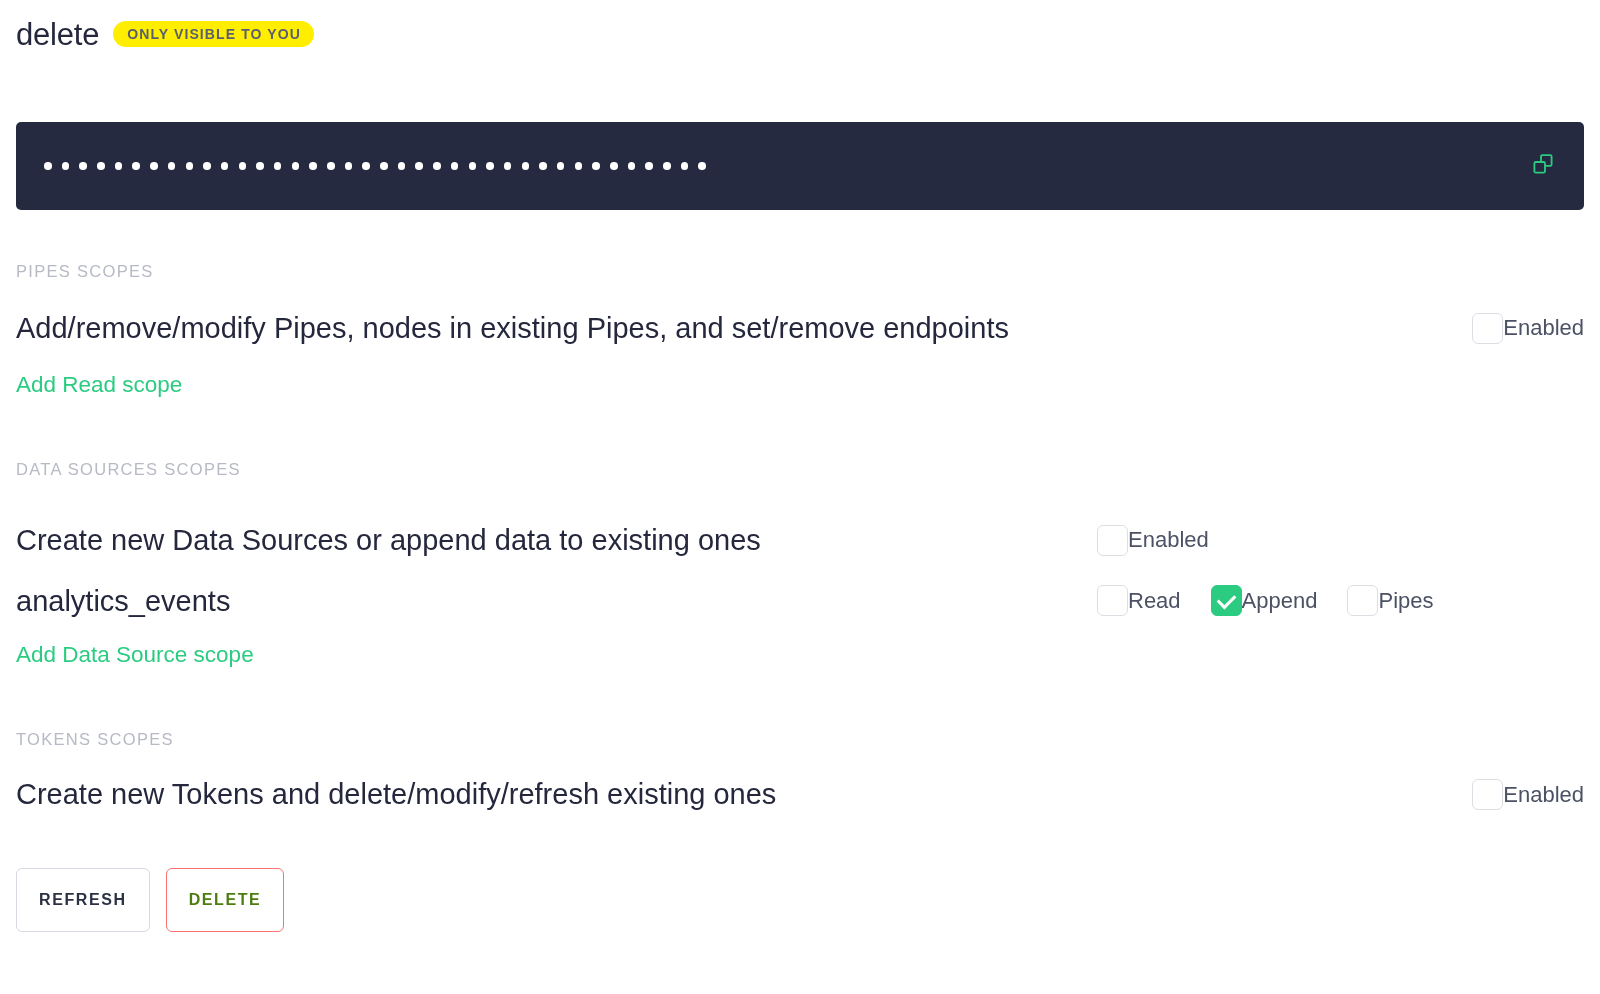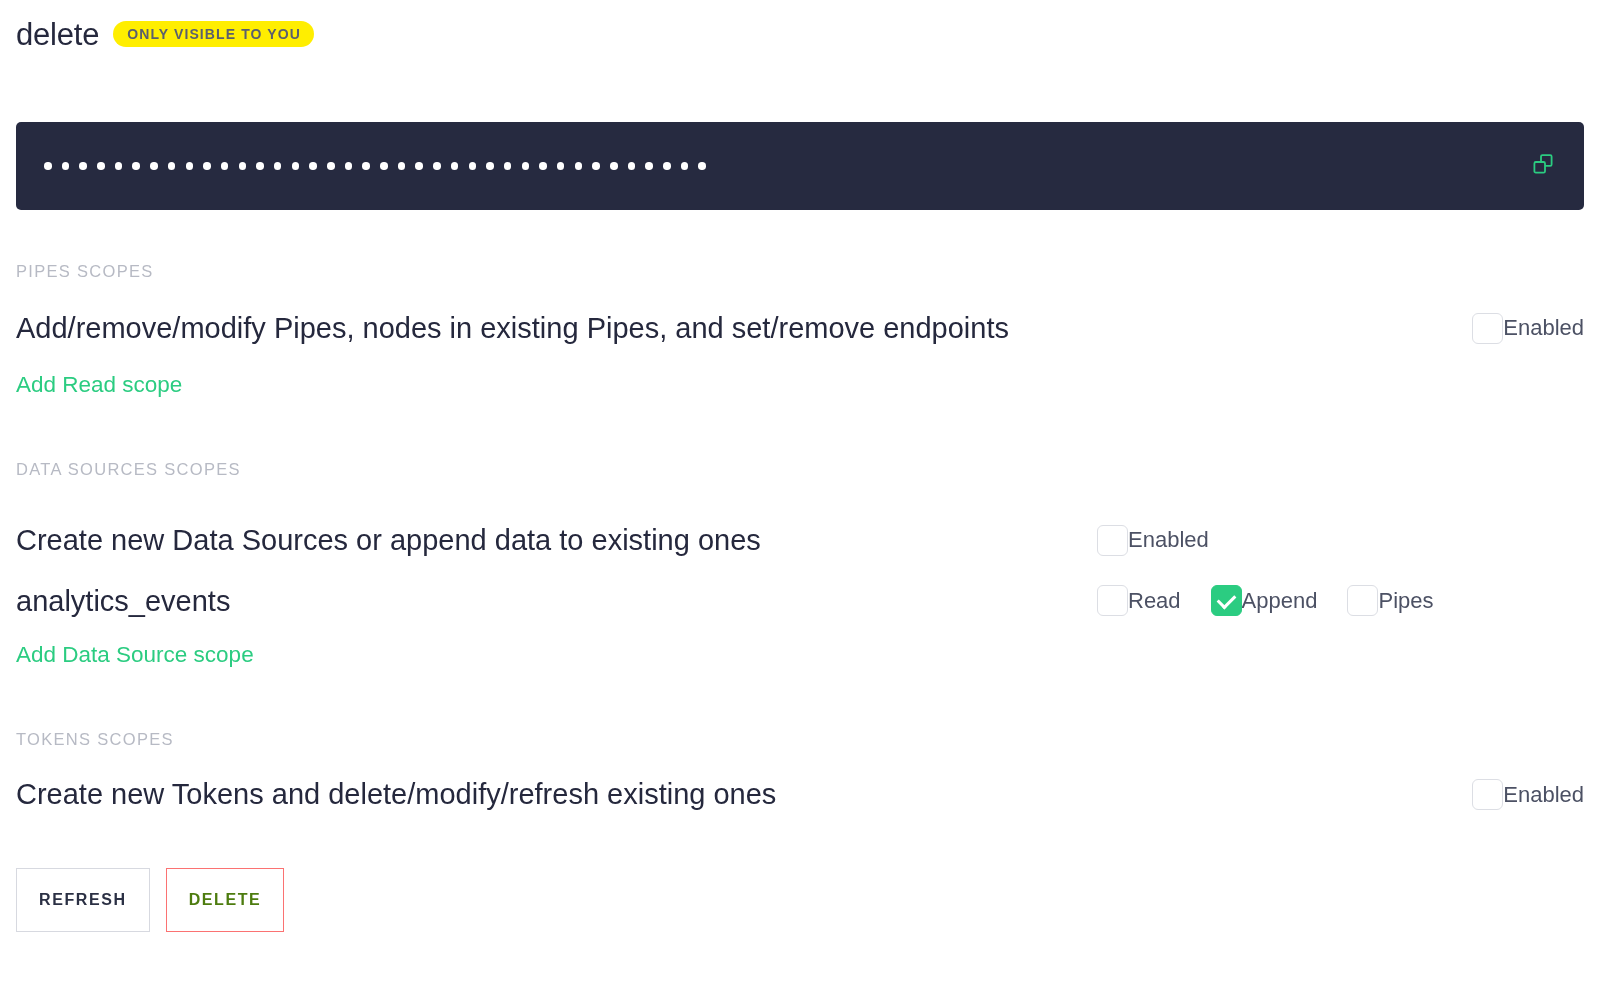--- a/index.html
+++ b/index.html
@@ -166,21 +166,21 @@
     font-weight: 400;
   }
 
   
   .buttons {
     display: flex;
     gap: 16px;
     margin: 0 16px;
   }
   .btn {
-    border-radius: 0;
+    border-radius: 6px;
     background: #ffffff;
     font-size: 16px;
     font-weight: 700;
     letter-spacing: 1.6px;
     padding: 0 22px;
     height: 64px;
     display: inline-flex;
     align-items: center;
     justify-content: center;
     cursor: pointer;

